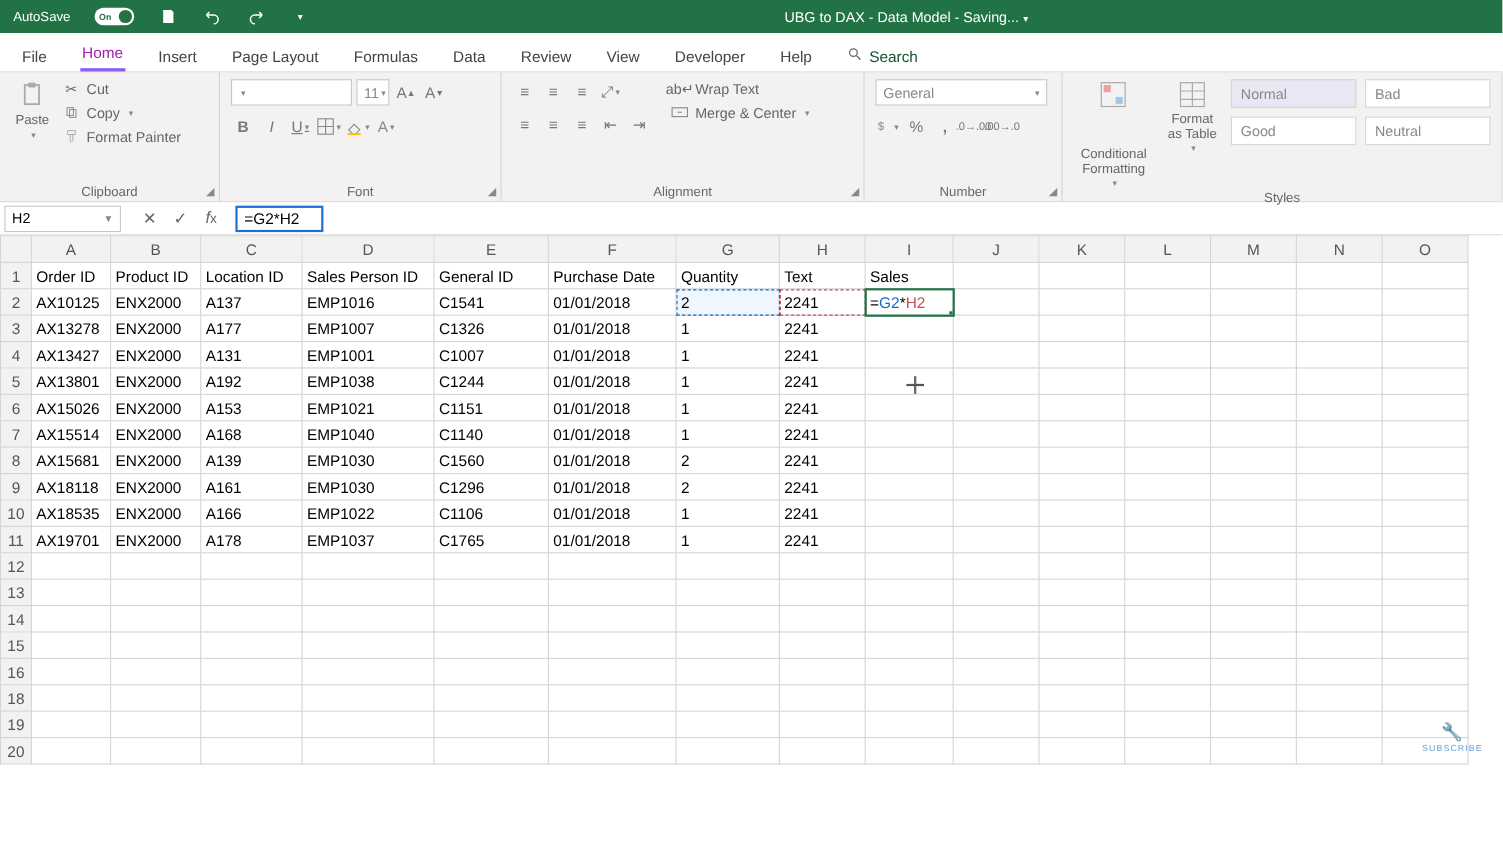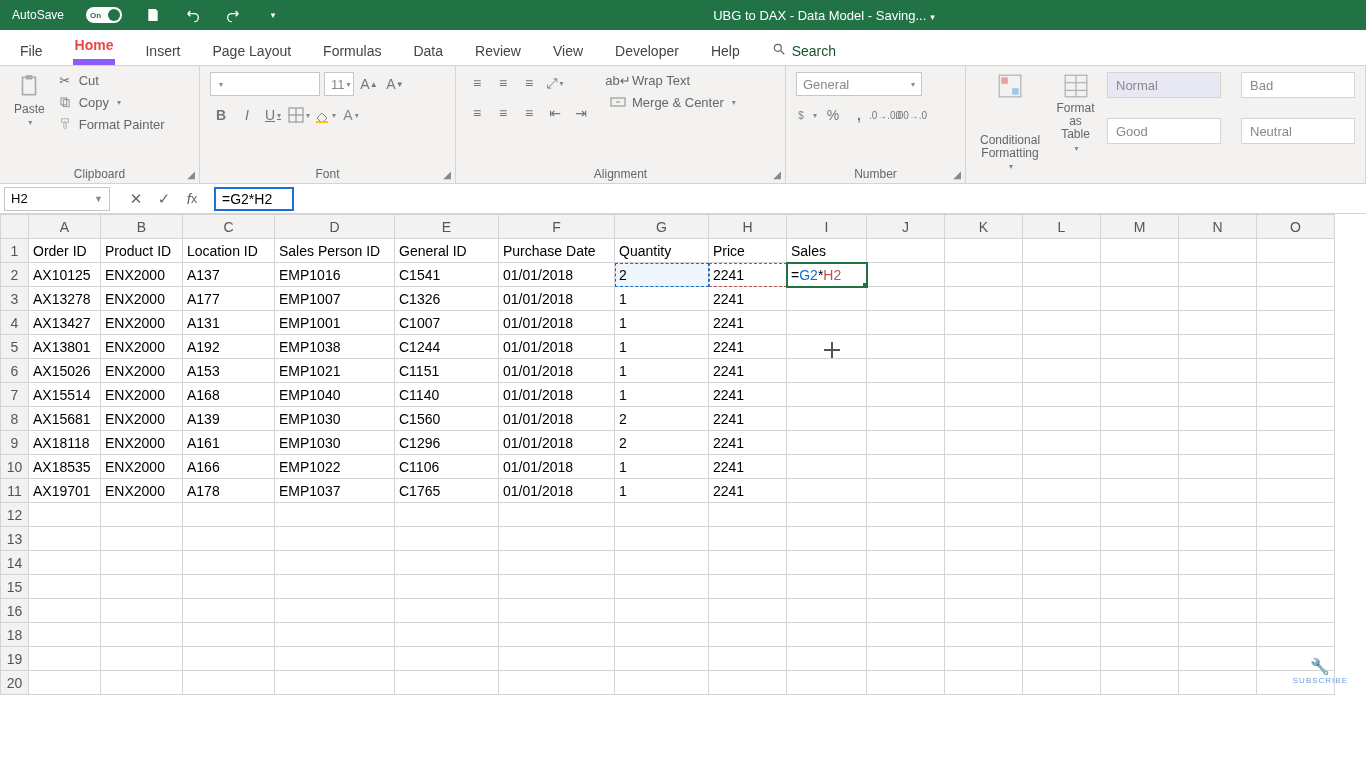--- a/index.html
+++ b/index.html
@@ -12,21 +12,21 @@
   .autosave-toggle { width: 36px; height: 16px; background: #fff; border-radius: 9px; position: relative; display: flex; align-items: center; }
   .autosave-toggle .knob { width: 12px; height: 12px; background: #217346; border-radius: 50%; position: absolute; right: 2px; }
   .autosave-toggle .on { color: #217346; font-size: 8px; font-weight: bold; position: absolute; left: 4px; }
   .qat-icon { width: 18px; height: 18px; display: flex; align-items: center; justify-content: center; fill: #fff; }
   .title-center { flex: 1; text-align: center; font-size: 13px; }
   .title-center .drop { font-size: 9px; padding-left: 4px; }
 
   
   .tab-row { height: 36px; display: flex; align-items: flex-end; padding-left: 18px; gap: 28px; border-bottom: 1px solid #d4d4d4; background: #fff; }
   .tab { font-size: 14px; color: #444; padding: 6px 2px; cursor: pointer; }
-  .tab.active { color: #ef4444; font-weight: 700; border-bottom: 6px solid #8b5cf6; }
+  .tab.active { color: #a21caf; font-weight: 400; border-bottom: 3px solid #8b5cf6; }
   .tab.search-tab { display: flex; gap: 6px; align-items: center; color: #14532d; }
 
   
   .ribbon { height: 118px; background: #f3f2f1; border-bottom: 1px solid #d4d4d4; display: flex; }
   .group { border-right: 1px solid #d4d4d4; padding: 6px 10px 2px 10px; display: flex; flex-direction: column; justify-content: space-between; }
   .group-body { flex: 1; display: flex; align-items: flex-start; gap: 8px; }
   .group-label { text-align: center; font-size: 12px; color: #666; padding-top: 2px; position: relative; }
   .group-label .launcher { position: absolute; right: -6px; bottom: 1px; font-size: 10px; color: #888; }
   .big-btn { display: flex; flex-direction: column; align-items: center; gap: 2px; font-size: 12px; color: #666; padding: 0 4px; }
   .big-btn .ico { width: 28px; height: 28px; display: flex; align-items: center; justify-content: center; }
@@ -36,26 +36,26 @@
   .drop-arr { font-size: 8px; color: #888; padding-left: 2px; }
 
   
   .font-box { border: 1px solid #c8c6c4; background: #fff; height: 24px; padding: 0 6px; font-size: 13px; color: #888; display: flex; align-items: center; }
   .font-name { width: 110px; }
   .font-size { width: 30px; }
   .font-row { display: flex; gap: 4px; align-items: center; }
   .ico-btn { width: 22px; height: 22px; color: #777; font-size: 14px; display: flex; align-items: center; justify-content: center; }
 
   
-  .num-sel { border: 1px solid #c8c6c4; background: #fff; width: 126px; height: 24px; font-size: 13px; color: #888; padding: 0 6px; display: flex; align-items: center; justify-content: space-between; }
+  .num-sel { border: 1px solid #c8c6c4; background: #fff; width: 156px; height: 24px; font-size: 13px; color: #888; padding: 0 6px; display: flex; align-items: center; justify-content: space-between; }
 
   
   .style-cell { width: 114px; height: 26px; border: 1px solid #d4d4d4; font-size: 13px; color: #888; padding-left: 8px; display: flex; align-items: center; background: #fff; }
   .style-cell.normal { background: #e8e8f4; }
-  .style-grid { display: grid; grid-template-columns: repeat(2, 114px); gap: 20px; }
+  .style-grid { display: grid; grid-template-columns: repeat(2, 114px); gap: 8px; }
 
   
   .formula-bar { height: 30px; border-bottom: 1px solid #d4d4d4; display: flex; align-items: center; background: #fff; }
   .name-box { width: 106px; height: 24px; border: 1px solid #c8c6c4; margin-left: 4px; padding: 0 6px; font-size: 13px; display: flex; align-items: center; justify-content: space-between; }
   .name-box .arr { font-size: 9px; color: #888; }
   .fb-btn { width: 28px; height: 26px; display: flex; align-items: center; justify-content: center; color: #666; font-size: 15px; }
   .formula-input-wrap { flex: 1; padding-left: 8px; display: flex; align-items: center; }
   .formula-highlight { border: 2px solid #1d6fd6; padding: 2px 20px 2px 6px; font-size: 14px; }
 
   
@@ -316,20 +316,21 @@
         <span style="text-align:center;line-height:1.1;">Format as Table</span>
           <span class="drop-arr">▾</span>
       </div>
       <div class="style-grid">
         <div class="style-cell normal">Normal</div>
         <div class="style-cell">Bad</div>
         <div class="style-cell">Good</div>
         <div class="style-cell">Neutral</div>
       </div>
     </div>
+    <div class="group-label">Styles</div>
   </div>
 </div>
 
 <div class="formula-bar">
   <div class="name-box">
     <span>H2</span>
       <span class="arr">▼</span>
   </div>
   <div style="width:12px;"></div>
   <div class="fb-btn">✕</div>
@@ -366,21 +367,21 @@
         </tr>
         <tr>
           <th class="rowhdr">1</th>
           <td class="hdrcell">Order ID</td>
           <td class="hdrcell">Product ID</td>
           <td class="hdrcell">Location ID</td>
           <td class="hdrcell">Sales Person ID</td>
           <td class="hdrcell">General ID</td>
           <td class="hdrcell">Purchase Date</td>
           <td class="hdrcell">Quantity</td>
-          <td class="hdrcell">Price</td>
+          <td class="hdrcell">Text</td>
           <td class="hdrcell">Sales</td>
           <td class="hdrcell"></td>
           <td class="hdrcell"></td>
           <td class="hdrcell"></td>
           <td class="hdrcell"></td>
           <td class="hdrcell"></td>
           <td class="hdrcell"></td>
         </tr>
         <tr>
           <th class="rowhdr">2</th>

